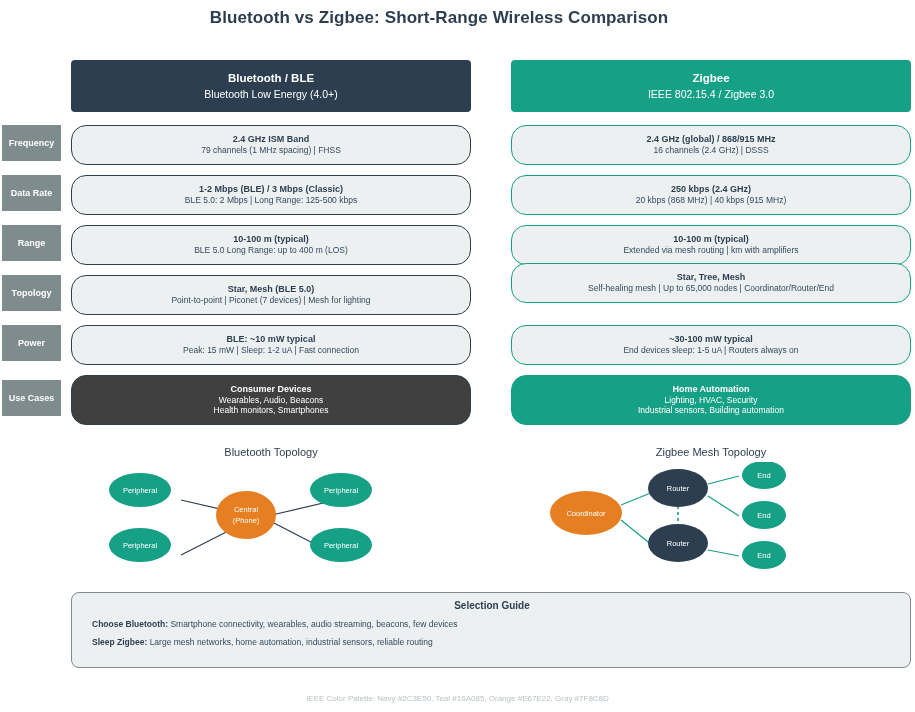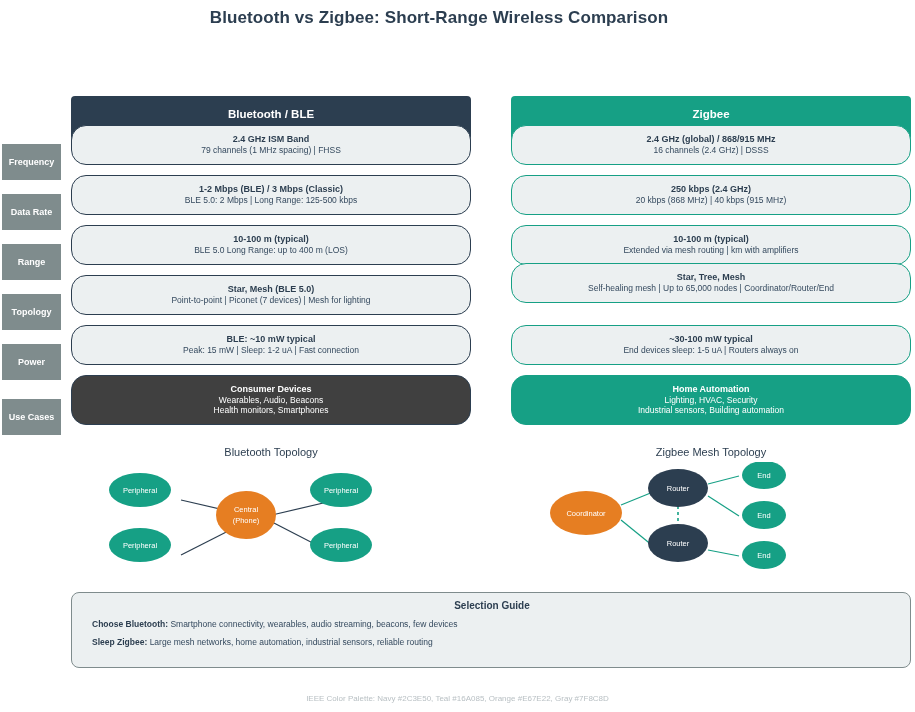--- a/index.html
+++ b/index.html
@@ -32,21 +32,20 @@
     position: absolute;
     top: 60px;
     height: 52px;
     border-radius: 4px;
     color: #ffffff;
     display: flex;
     flex-direction: column;
     align-items: center;
     justify-content: center;
     line-height: 1.35;
-    margin-top: 36px;
   }
   .col-header .hdr-title {
     font-size: 11.5px;
     font-weight: bold;
   }
   .col-header .hdr-sub {
     font-size: 10.5px;
     font-weight: normal;
   }
   #header-bluetooth {
@@ -65,21 +64,20 @@
     width: 59px;
     height: 36px;
     background: #7F8C8D;
     color: #ffffff;
     font-size: 9px;
     font-weight: bold;
     display: flex;
     align-items: center;
     justify-content: center;
     text-align: center;
-    margin-top: 19px;
   }
   .cell {
     position: absolute;
     width: 400px;
     box-sizing: border-box;
     background: #ECF0F1;
     display: flex;
     flex-direction: column;
     align-items: center;
     justify-content: center;

